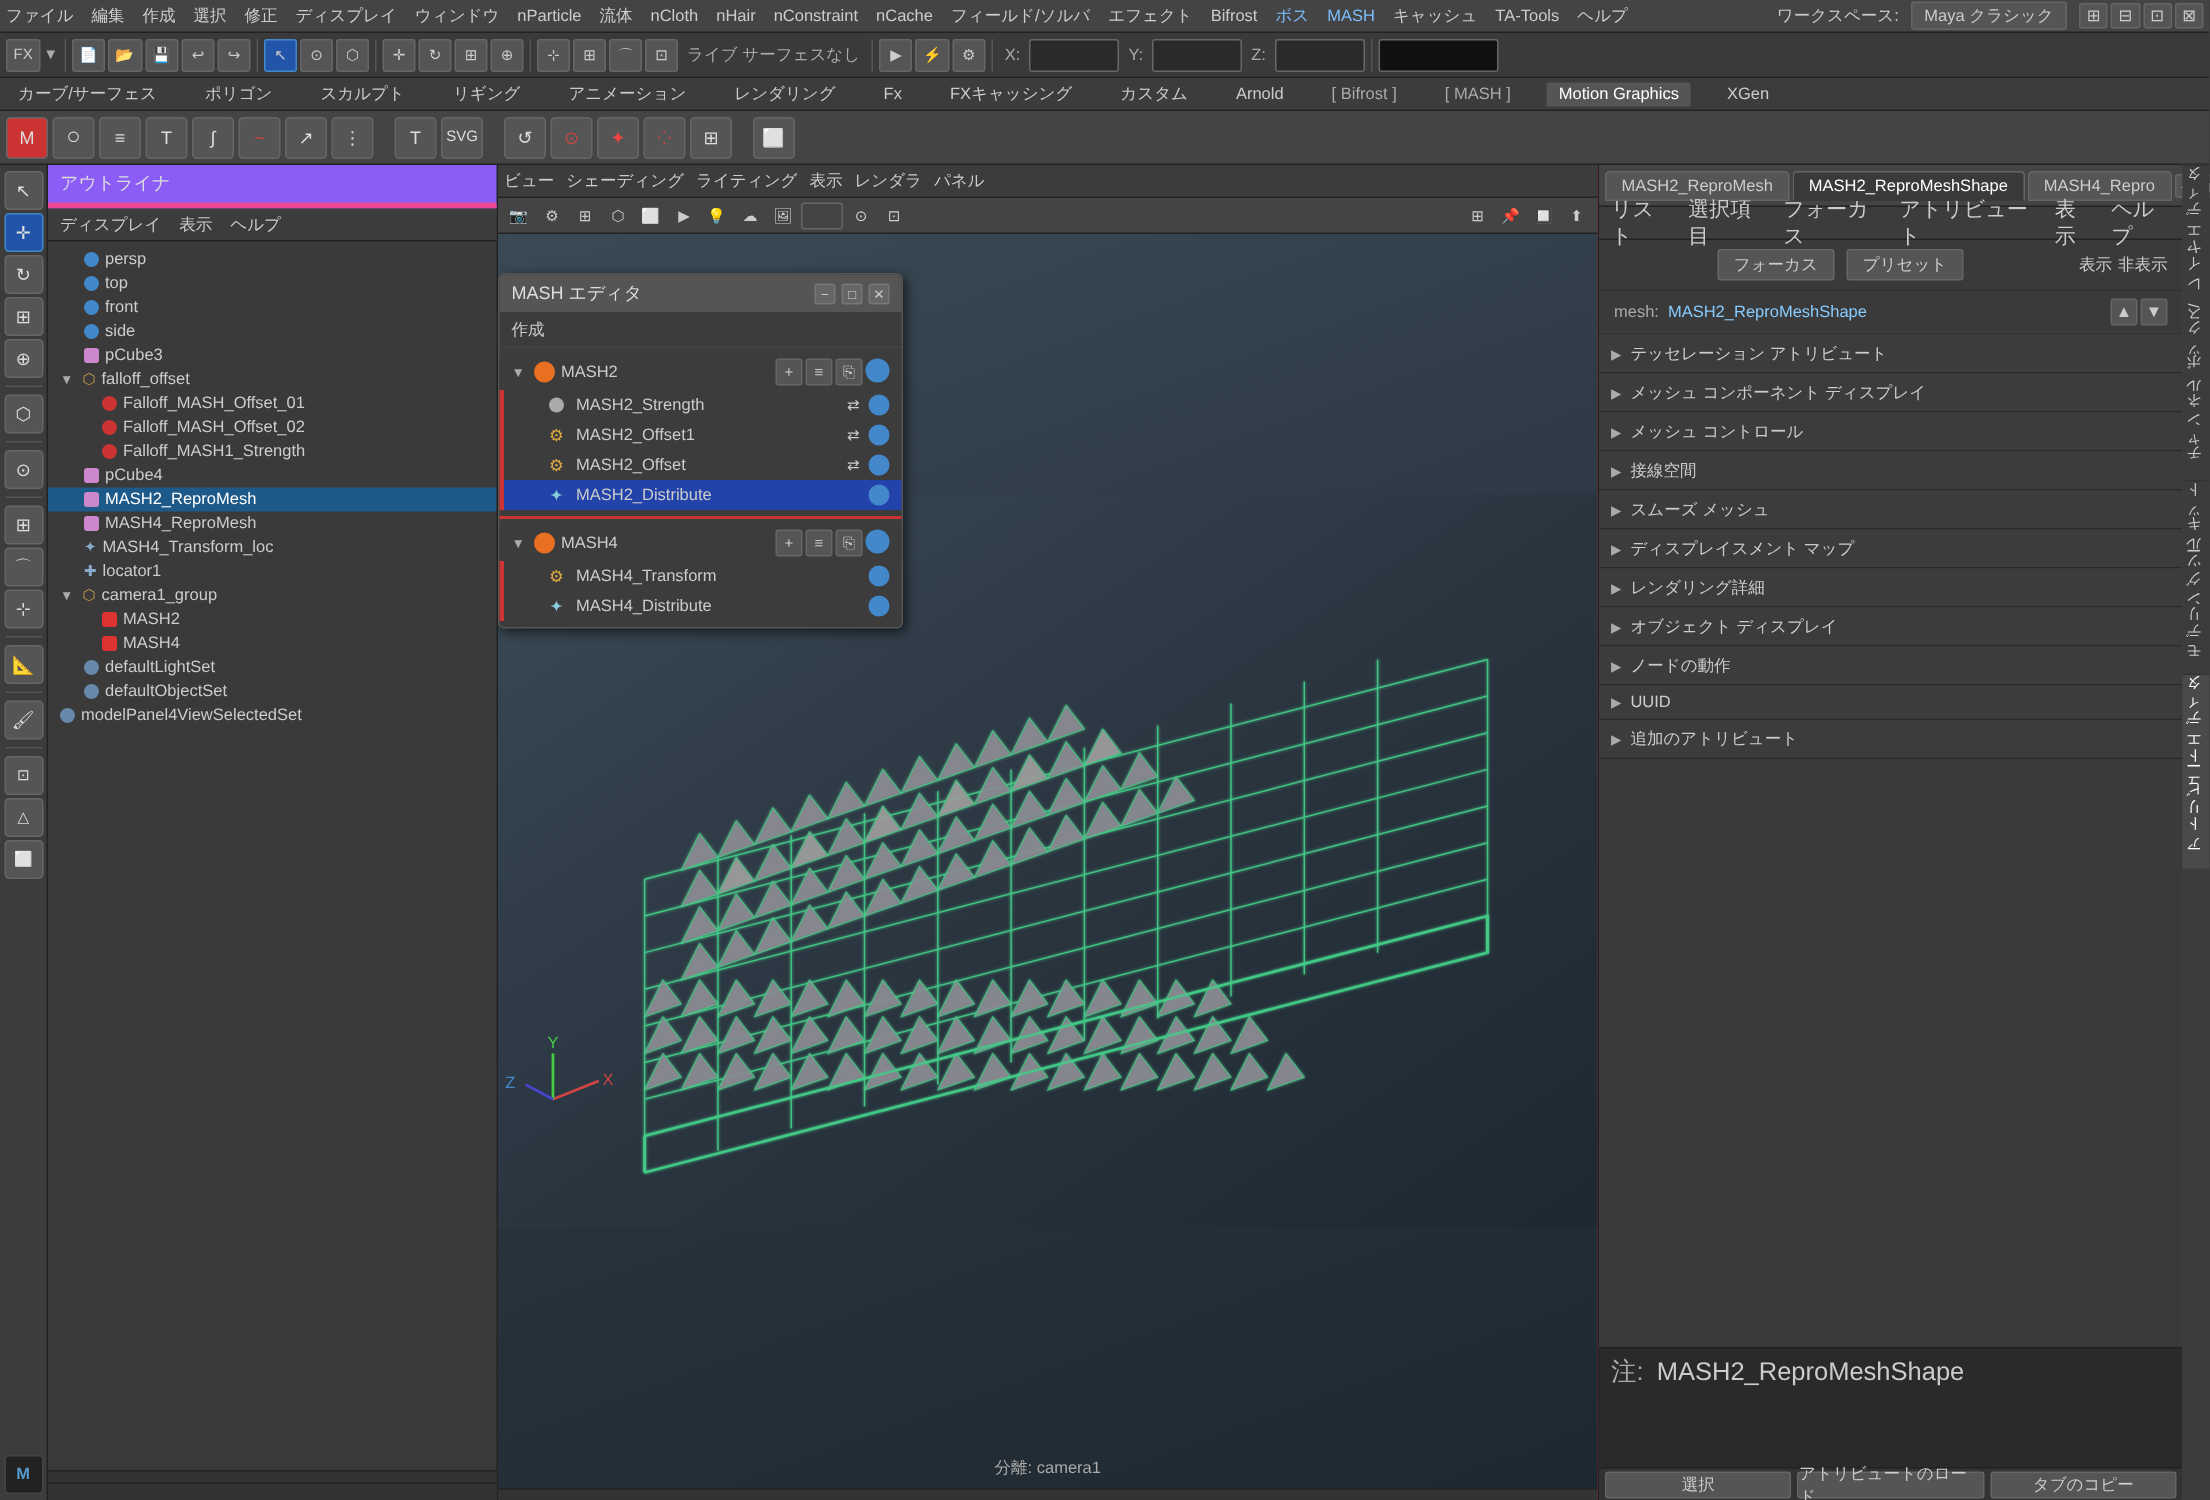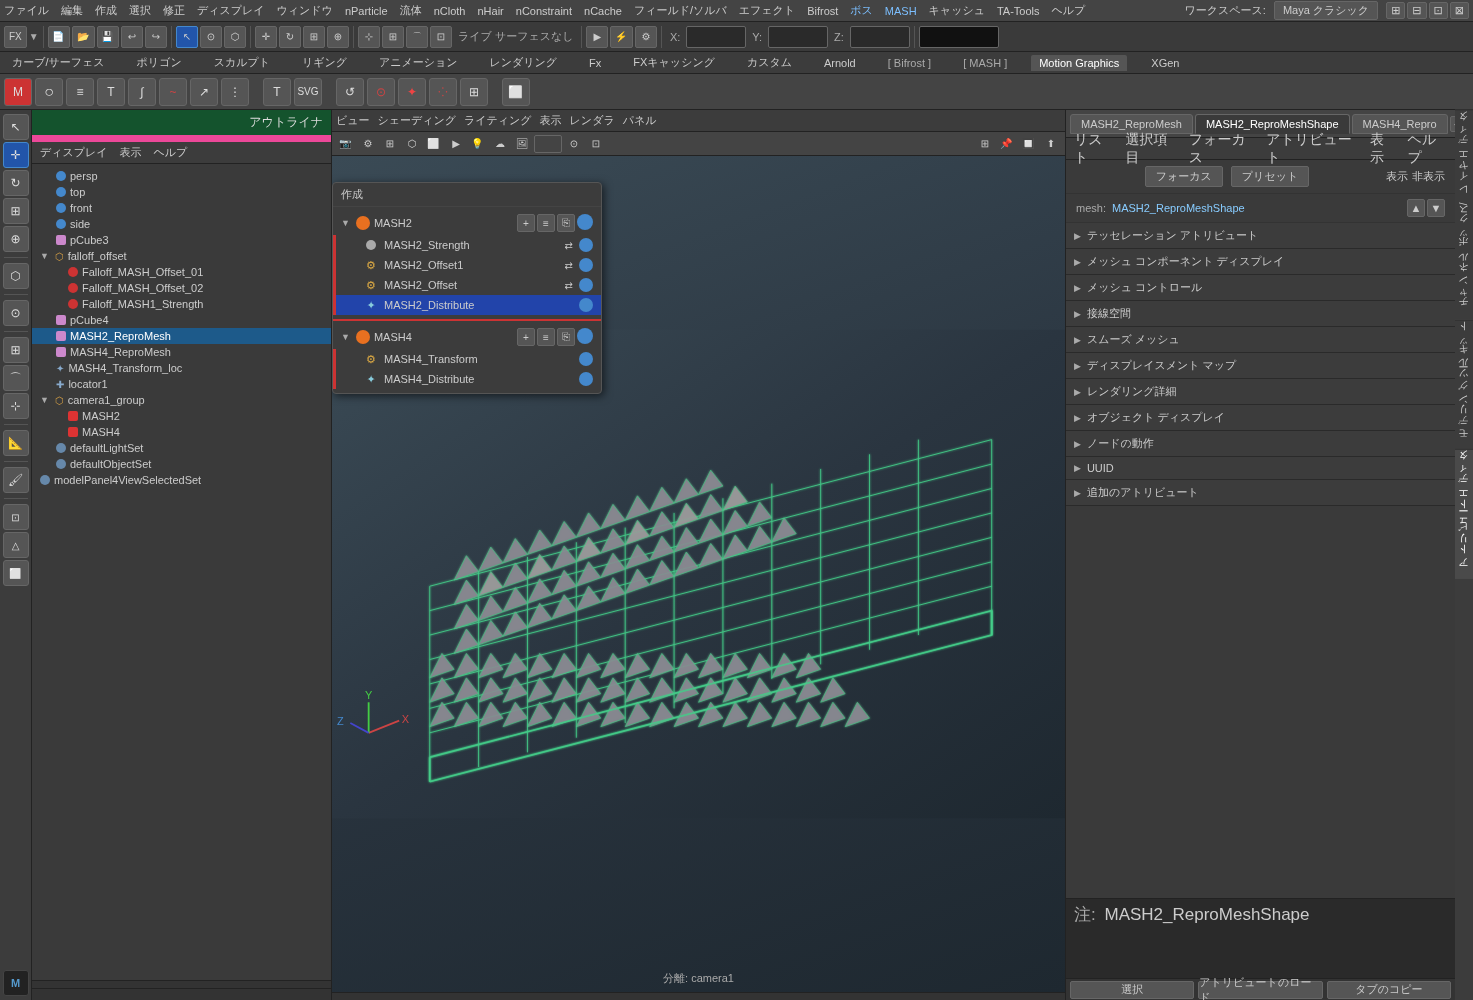--- a/index.html
+++ b/index.html
@@ -118,26 +118,25 @@
     
     .outliner {
       width: 300px;
       background: #3a3a3a;
       border-right: 1px solid #222;
       display: flex;
       flex-direction: column;
       flex-shrink: 0;
     }
     .outliner-header {
-      background: #14532d;
+      background: #8b5cf6;
       padding: 4px 8px;
       font-size: 12px;
       color: #ddd;
-      border-bottom: 7px solid #ec4899;
-      text-align: right;
+      border-bottom: 4px solid #ec4899;
     }
     .outliner-menu {
       background: #3c3c3c;
       display: flex;
       gap: 12px;
       padding: 3px 8px;
       border-bottom: 1px solid #222;
     }
     .outliner-menu span { font-size: 11px; color: #ccc; cursor: pointer; }
     .search-box {
@@ -1040,20 +1039,28 @@
           <text x="27" y="-8" fill="#cc4444" font-size="9">X</text>
           <text x="-3" y="-28" fill="#44cc44" font-size="9">Y</text>
           <text x="-26" y="-6" fill="#4488cc" font-size="9">Z</text>
         </g>
       </svg>
 
 
       <div class="camera-label">分離: camera1</div>
 
       <div class="mash-editor">
+        <div class="mash-editor-title">
+          <span>MASH エディタ</span>
+          <div class="mash-editor-title-btns">
+            <div class="title-btn">−</div>
+            <div class="title-btn">□</div>
+            <div class="title-btn">✕</div>
+          </div>
+        </div>
         <div class="mash-editor-header">作成</div>
 
         <div class="mash-network">
           <div class="mash-network-header">
             <span class="expand">▼</span>
             <span class="mash-node-icon"></span>
             <span>MASH2</span>
             <div class="mash-network-actions">
               <div class="mash-action-btn">+</div>
               <div class="mash-action-btn">≡</div>

